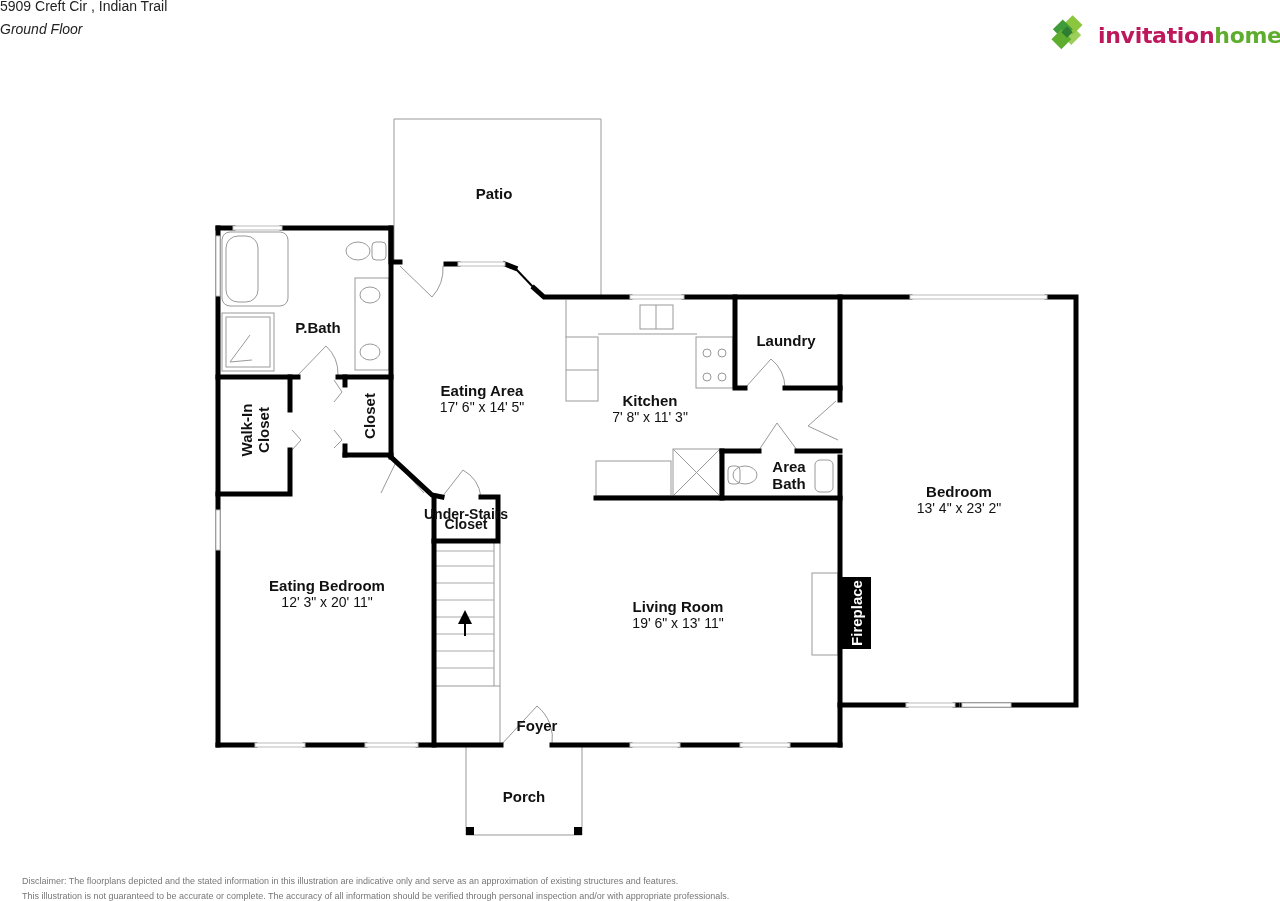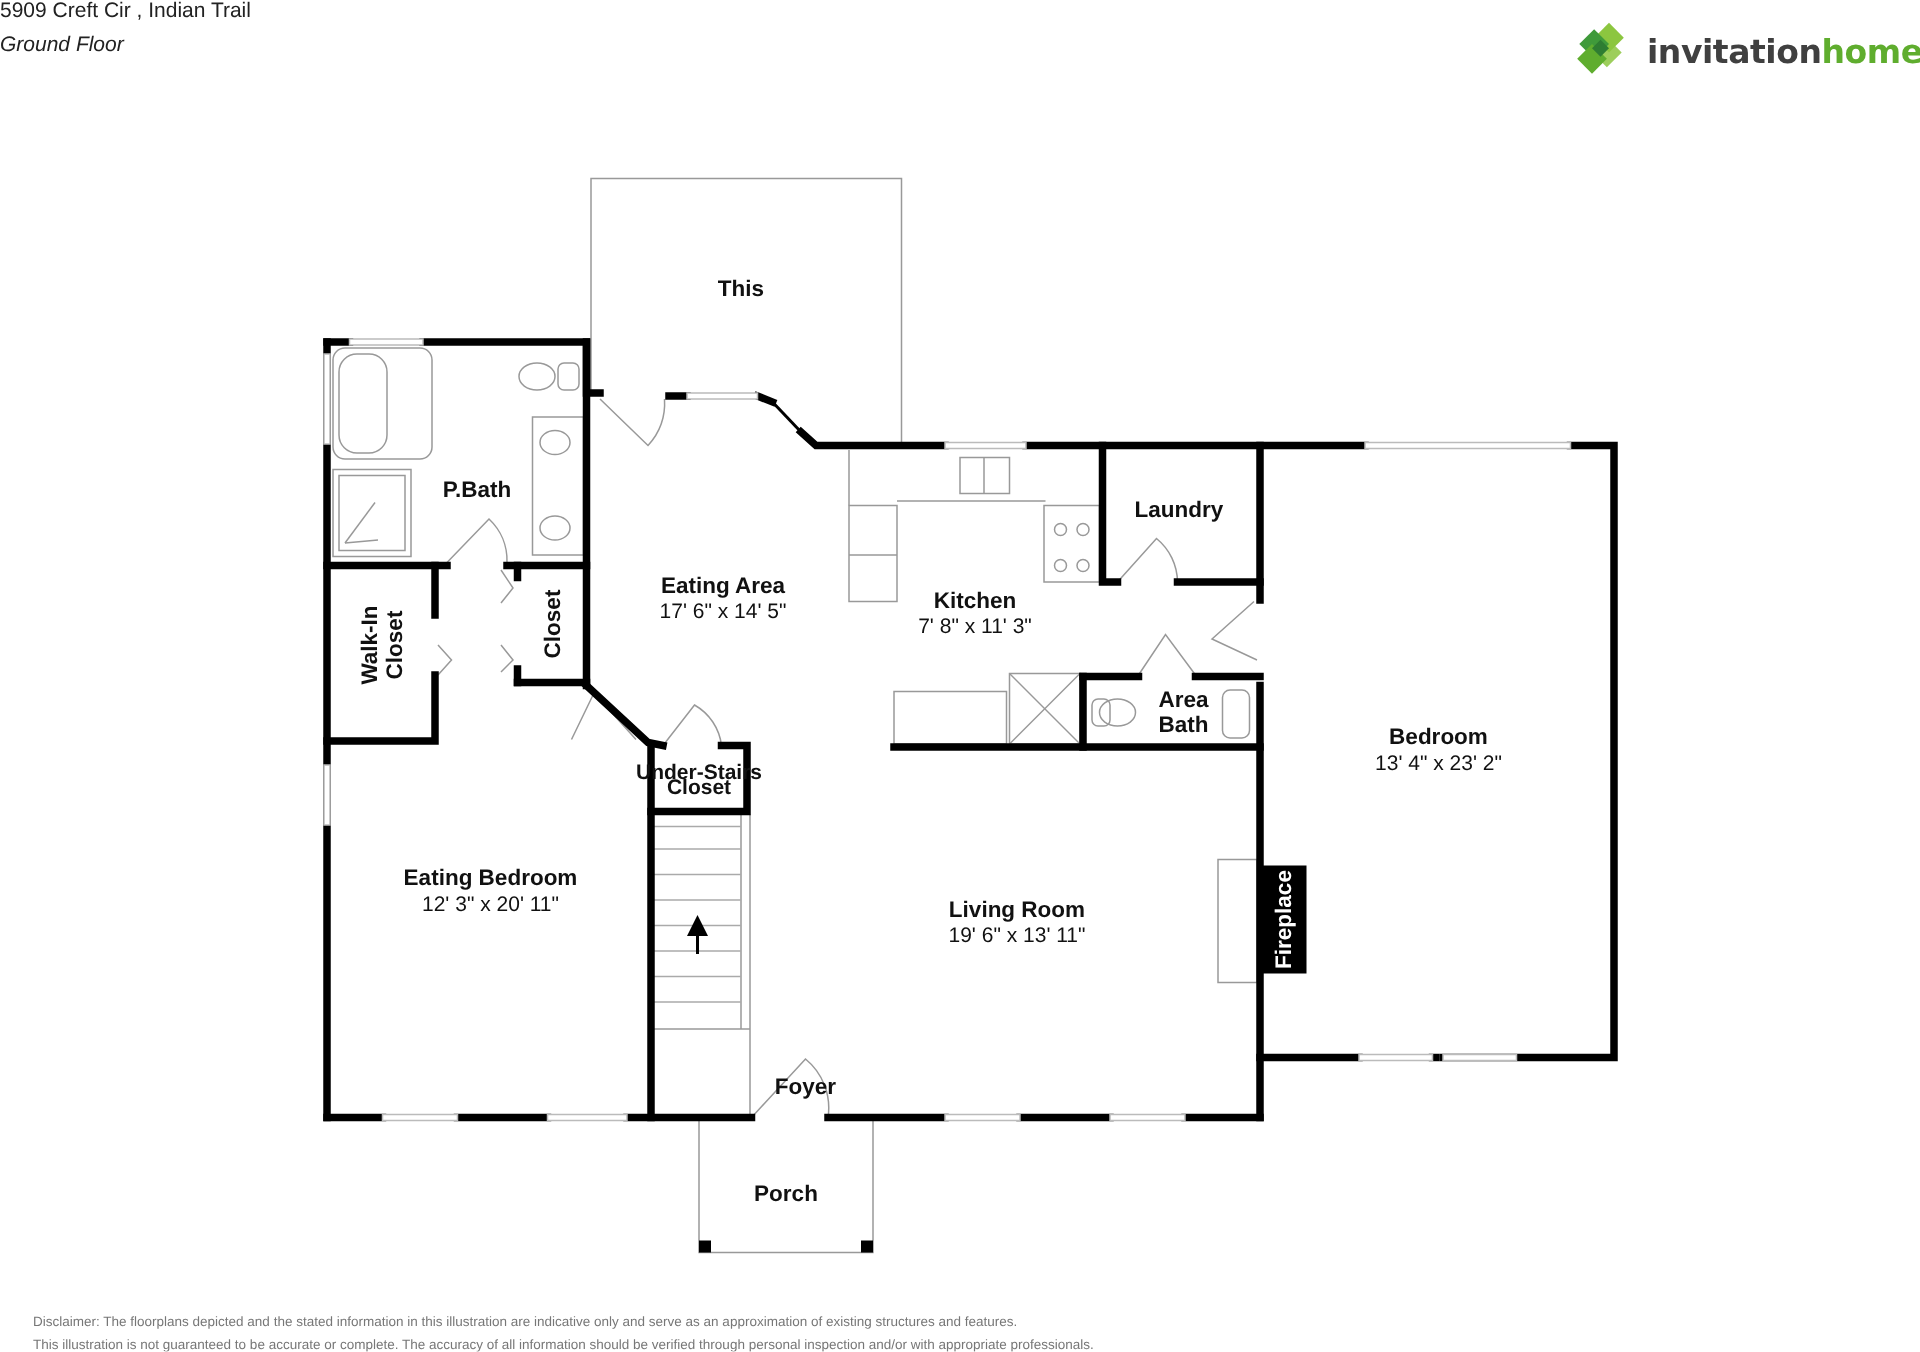--- a/index.html
+++ b/index.html
@@ -2,21 +2,21 @@
 <html><head>
 <meta charset="utf-8">
 <style>
   html,body{margin:0;padding:0;background:#fff;}
   body{width:1280px;height:901px;position:relative;overflow:hidden;font-family:"Liberation Sans",sans-serif;color:#111;}
   .hdr{position:absolute;left:0;font-size:14px;color:#222;}
   #addr{top:-2px;}
   #floor{top:21px;font-style:italic;}
   .logo{position:absolute;left:1044px;top:12px;display:flex;align-items:center;}
   .logo-text{font-size:22px;font-weight:bold;letter-spacing:-0.3px;margin-left:8px;font-family:"DejaVu Sans",sans-serif;}
-  .logo-text .a{color:#404040;margin-top:28px;}
+  .logo-text .a{color:#be185d;margin-top:28px;}
   .logo-text .b{color:#5fad2e;}
   .disc{position:absolute;left:22px;font-size:9px;color:#777;}
   #d1{top:876px;}
   #d2{top:891px;}
   svg.plan{position:absolute;left:0;top:0;}
   .lbl{position:absolute;text-align:center;white-space:nowrap;transform:translate(-50%,-50%);}
   .lbl .n{font-weight:bold;font-size:15px;line-height:17px;}
   .lbl .d{font-size:14px;line-height:17px;}
   .small .n{font-size:14px;line-height:10px;}
   .vert{transform:translate(-50%,-50%) rotate(-90deg);}
@@ -176,21 +176,21 @@
 
   <rect x="841" y="577" width="30" height="72" fill="#000"></rect>
 
   <g>
     <line x1="465" y1="620" x2="465" y2="636" stroke="#000" stroke-width="2"></line>
     <polygon points="465,610 458,624 472,624" fill="#000"></polygon>
   </g>
 </svg>
 
 <div class="lbl" style="left:494px;top:193px;">
-  <div class="n">This</div>
+  <div class="n">Patio</div>
 </div>
 <div class="lbl" style="left:318px;top:327px;">
   <div class="n">P.Bath</div>
 </div>
 <div class="lbl vert" style="left:255px;top:430px;">
   <div class="n">Walk-In</div>
   <div class="n">Closet</div>
 </div>
 <div class="lbl vert" style="left:369px;top:416px;">
   <div class="n">Closet</div>

